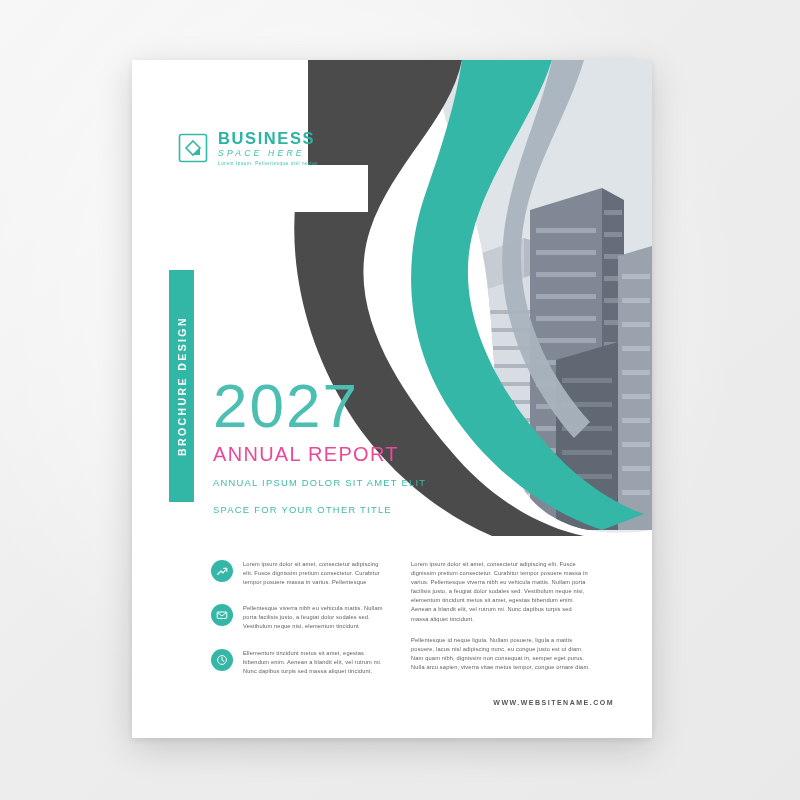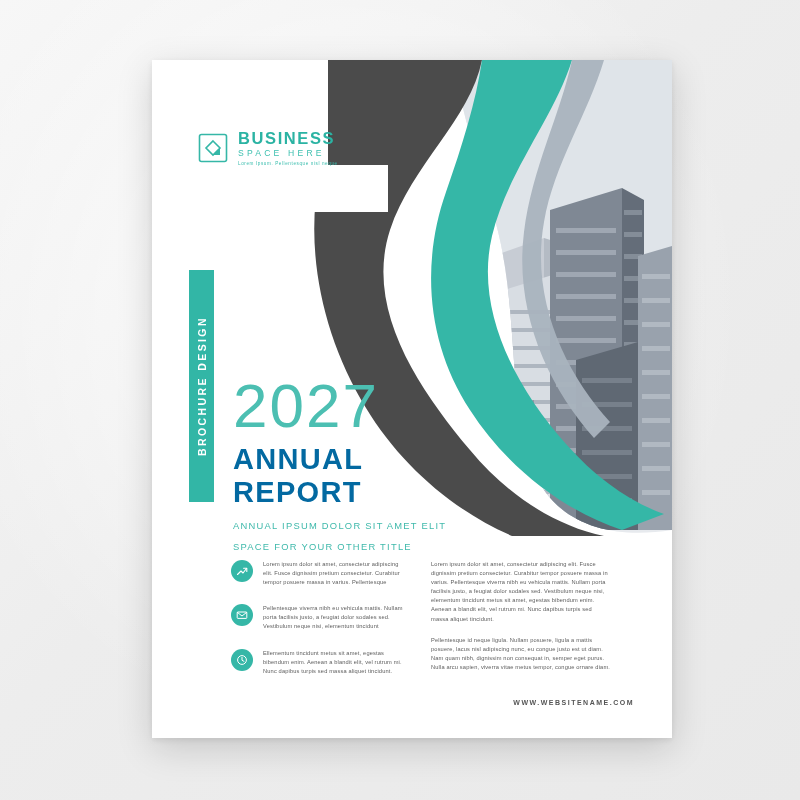--- a/index.html
+++ b/index.html
@@ -24,21 +24,21 @@
     content: "";
     position: absolute;
     inset: 0;
     background: radial-gradient(ellipse at 42% 38%, rgba(255,255,255,0.85) 0%, rgba(255,255,255,0) 62%);
     pointer-events: none;
   }
 
   
   .page {
     position: absolute;
-    left: 152px;
+    left: 132px;
     top: 60px;
     width: 520px;
     height: 678px;
     background: #ffffff;
     box-shadow: 0 10px 34px rgba(0,0,0,0.16), 0 2px 6px rgba(0,0,0,0.08);
     overflow: hidden;
   }
 
   
   .art {
@@ -72,20 +72,21 @@
     font-size: 16.5px;
     letter-spacing: 1.6px;
     font-weight: bold;
     color: #2bb3a3;
   }
   .logo-sub {
     font-size: 8.6px;
     letter-spacing: 3.2px;
     color: #3ec0b0;
     margin-top: 3px;
+    font-style: italic;
   }
   .logo-tag {
     font-size: 4.6px;
     letter-spacing: 0.6px;
     color: #39bdad;
     margin-top: 4px;
   }
 
   
   .vtab {
@@ -119,24 +120,24 @@
   }
   .year {
     font-size: 62px;
     line-height: 62px;
     color: #4cbfb2;
     letter-spacing: 2px;
     font-weight: normal;
   }
   .report {
     margin-top: 6px;
-    font-size: 29px;
+    font-size: 20px;
     letter-spacing: 1.3px;
-    color: #0369a1;
-    font-weight: bold;
+    color: #ec4899;
+    font-weight: normal;
   }
   .subline {
     margin-top: 9px;
     font-size: 9.4px;
     letter-spacing: 1.25px;
     color: #3fb9ab;
     line-height: 15px;
   }
 
   
@@ -329,21 +330,21 @@
     </div>
 
     <div class="vtab">
       <span>BROCHURE DESIGN</span>
     </div>
 
     <div class="headline">
       <div class="year">2027</div>
       <div class="report">ANNUAL REPORT</div>
       <div class="subline">ANNUAL IPSUM DOLOR SIT AMET ELIT</div>
-      <div class="subline" style="margin-top:6px">SPACE FOR YOUR OTHER TITLE</div>
+      <div class="subline" style="margin-top:12px">SPACE FOR YOUR OTHER TITLE</div>
     </div>
 
     <div class="content">
 
       <div class="col-left">
 
         <div class="feature">
           <div class="f-icon">
             <svg width="12" height="12" viewBox="0 0 12 12" xmlns="http://www.w3.org/2000/svg">
               <path d="M1.5 9.5 L5 6 L7 8 L10.5 3.5" fill="none" stroke="#ffffff" stroke-width="1.1" stroke-linecap="round" stroke-linejoin="round"></path>

